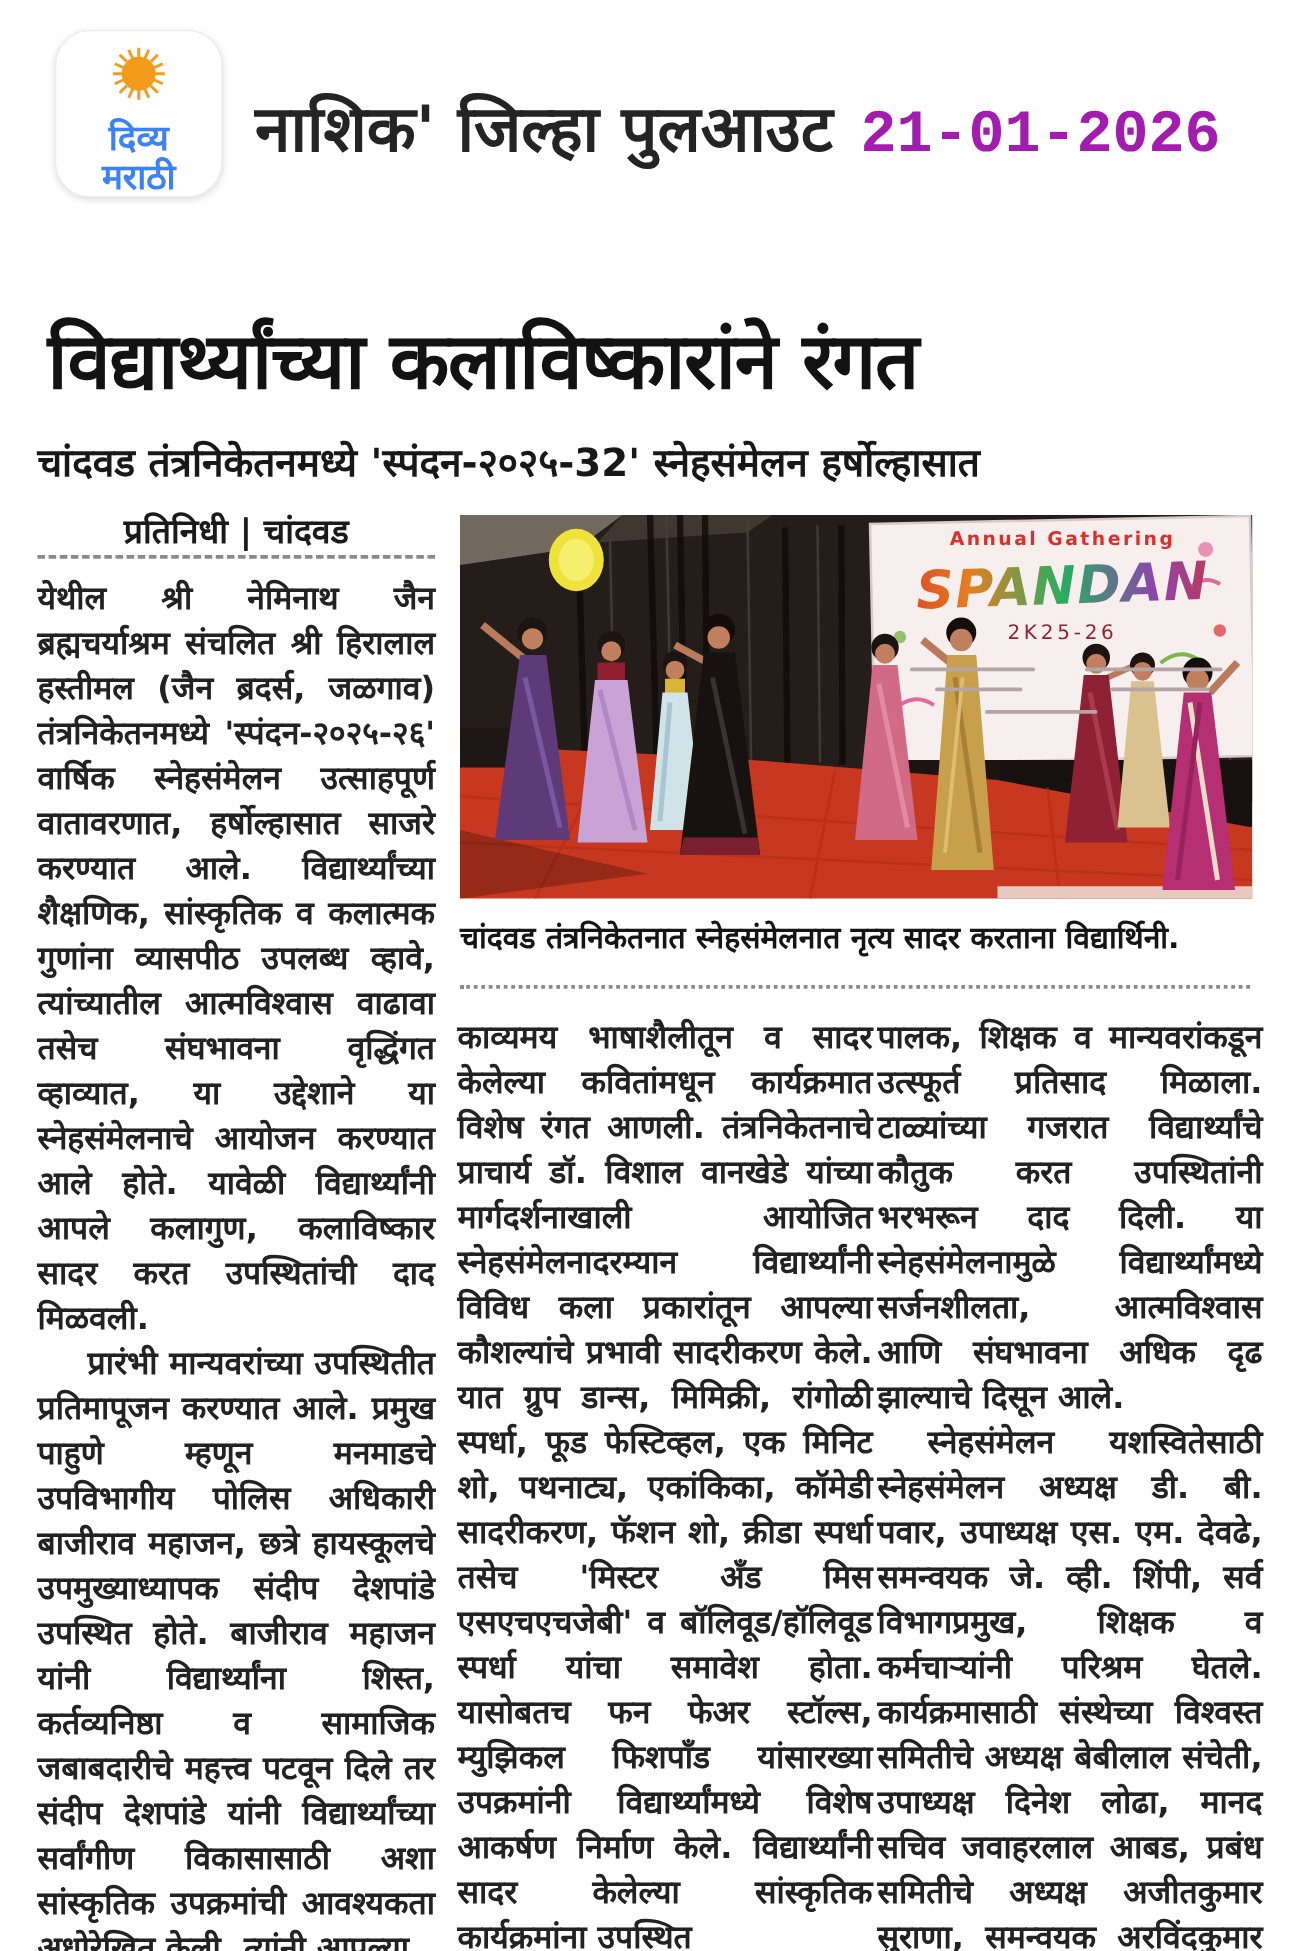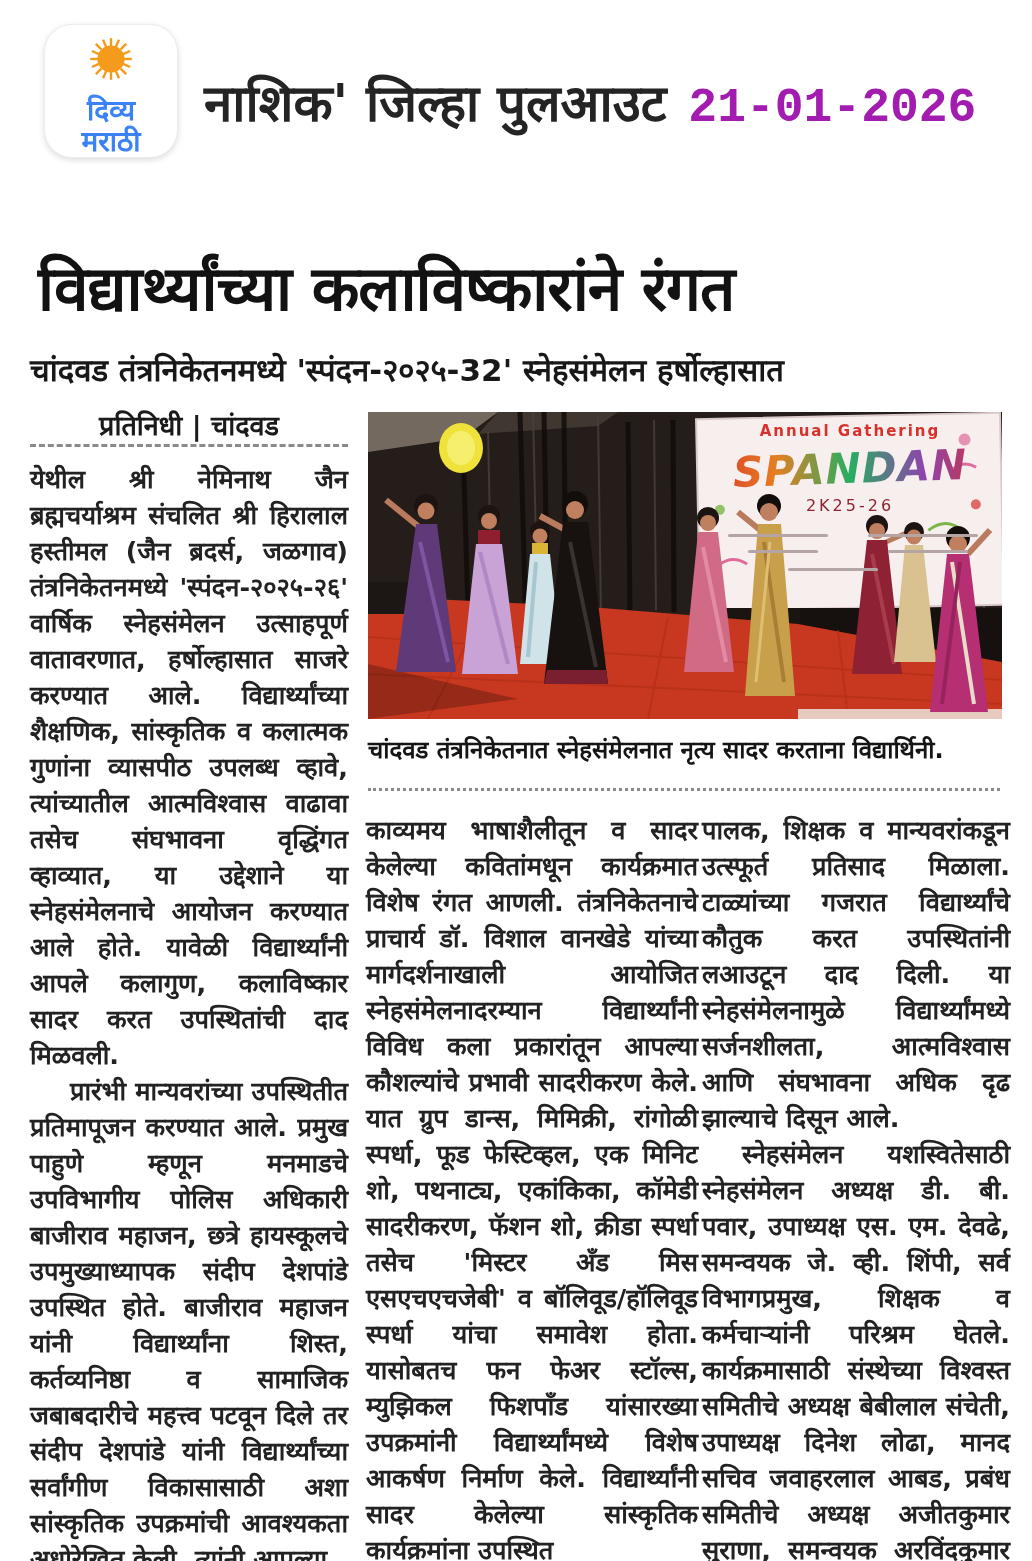--- a/index.html
+++ b/index.html
@@ -246,17 +246,17 @@
   </div>
 
   <div class="caption">चांदवड तंत्रनिकेतनात स्नेहसंमेलनात नृत्य सादर करताना विद्यार्थिनी.</div>
   <hr id="caption-rule">
 
   <div class="col" id="mid-col">
     <p>काव्यमय भाषाशैलीतून व सादर केलेल्या कवितांमधून कार्यक्रमात विशेष रंगत आणली. तंत्रनिकेतनाचे प्राचार्य डॉ. विशाल वानखेडे यांच्या मार्गदर्शनाखाली आयोजित स्नेहसंमेलनादरम्यान विद्यार्थ्यांनी विविध कला प्रकारांतून आपल्या कौशल्यांचे प्रभावी सादरीकरण केले. यात ग्रुप डान्स, मिमिक्री, रांगोळी स्पर्धा, फूड फेस्टिव्हल, एक मिनिट शो, पथनाट्य, एकांकिका, कॉमेडी सादरीकरण, फॅशन शो, क्रीडा स्पर्धा तसेच 'मिस्टर अँड मिस एसएचएचजेबी' व बॉलिवूड/हॉलिवूड स्पर्धा यांचा समावेश होता. यासोबतच फन फेअर स्टॉल्स, म्युझिकल फिशपाँड यांसारख्या उपक्रमांनी विद्यार्थ्यांमध्ये विशेष आकर्षण निर्माण केले. विद्यार्थ्यांनी सादर केलेल्या सांस्कृतिक कार्यक्रमांना उपस्थित</p>
   </div>
 
   <div class="col" id="right-col">
-    <p>पालक, शिक्षक व मान्यवरांकडून उत्स्फूर्त प्रतिसाद मिळाला. टाळ्यांच्या गजरात विद्यार्थ्यांचे कौतुक करत उपस्थितांनी लआउटून दाद दिली. या स्नेहसंमेलनामुळे विद्यार्थ्यांमध्ये सर्जनशीलता, आत्मविश्वास आणि संघभावना अधिक दृढ झाल्याचे दिसून आले.</p>
+    <p>पालक, शिक्षक व मान्यवरांकडून उत्स्फूर्त प्रतिसाद मिळाला. टाळ्यांच्या गजरात विद्यार्थ्यांचे कौतुक करत उपस्थितांनी भरभरून दाद दिली. या स्नेहसंमेलनामुळे विद्यार्थ्यांमध्ये सर्जनशीलता, आत्मविश्वास आणि संघभावना अधिक दृढ झाल्याचे दिसून आले.</p>
     <p class="indent">स्नेहसंमेलन यशस्वितेसाठी स्नेहसंमेलन अध्यक्ष डी. बी. पवार, उपाध्यक्ष एस. एम. देवढे, समन्वयक जे. व्ही. शिंपी, सर्व विभागप्रमुख, शिक्षक व कर्मचाऱ्यांनी परिश्रम घेतले. कार्यक्रमासाठी संस्थेच्या विश्वस्त समितीचे अध्यक्ष बेबीलाल संचेती, उपाध्यक्ष दिनेश लोढा, मानद सचिव जवाहरलाल आबड, प्रबंध समितीचे अध्यक्ष अजीतकुमार सुराणा, समन्वयक अरविंदकुमार भन्साळी आदी पदाधिकाऱ्यांनी मार्गदर्शन केले.</p>
   </div>
 
 </div>
 
 </body></html>

